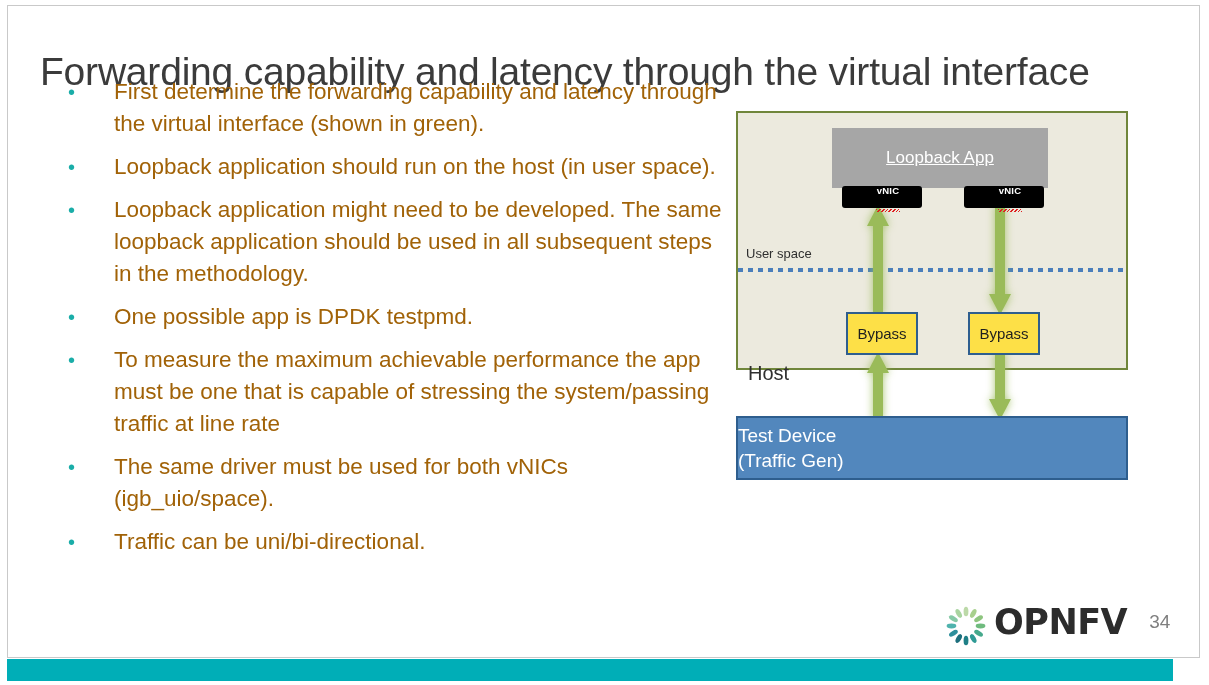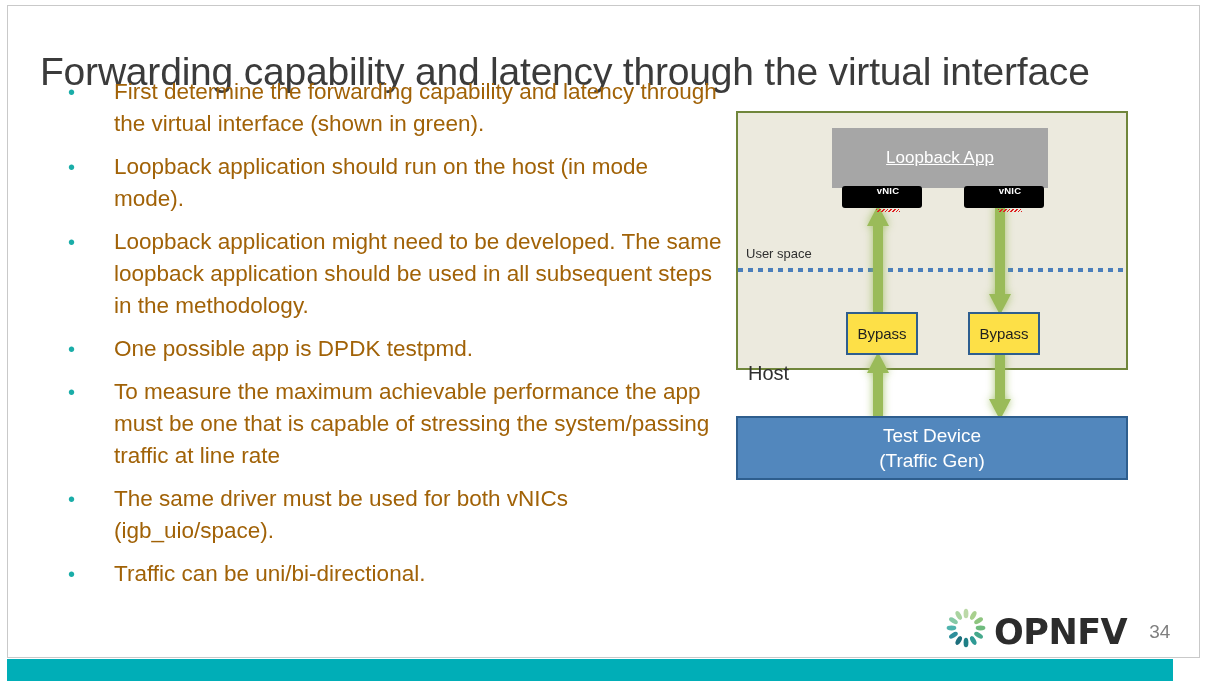--- a/index.html
+++ b/index.html
@@ -219,21 +219,20 @@
     position: absolute;
     left: 0px;
     top: 305px;
     width: 392px;
     height: 64px;
     background: #5287bd;
     border: 2px solid #2e5e8e;
     box-sizing: border-box;
     display: flex;
     flex-direction: column;
-    align-items: center;
     justify-content: center;
     color: #ffffff;
     font-size: 19px;
     line-height: 25px;
     z-index: 3;
   }
 
   
   .arrow {
     position: absolute;
@@ -245,21 +244,21 @@
   #arrow-up-outer    { left: 130px; top: 240px; }
   #arrow-down-outer  { left: 252px; top: 240px; }
 
   
   #footer {
     position: absolute;
     left: 944px;
     top: 604px;
     height: 46px;
     display: flex;
-    align-items: flex-end;
+    align-items: flex-start;
   }
   #opnfv-mark {
     width: 44px;
     height: 44px;
     flex: 0 0 auto;
   }
   #opnfv-word {
     font-size: 35px;
     font-weight: bold;
     color: #2c2c2c;
@@ -286,21 +285,21 @@
 
   <div id="bullets">
 
     <div class="bullet">
       <span class="bullet-dot">•</span>
       <span class="bullet-text">First determine the forwarding capability and latency through the virtual interface (shown in green).</span>
     </div>
 
     <div class="bullet">
       <span class="bullet-dot">•</span>
-      <span class="bullet-text">Loopback application should run on the host (in mode mode).</span>
+      <span class="bullet-text">Loopback application should run on the host (in user space).</span>
     </div>
 
     <div class="bullet">
       <span class="bullet-dot">•</span>
       <span class="bullet-text">Loopback application might need to be developed. The same loopback application should be used in all subsequent steps in the methodology.</span>
     </div>
 
     <div class="bullet">
       <span class="bullet-dot">•</span>
       <span class="bullet-text">One possible app is DPDK testpmd.</span>

